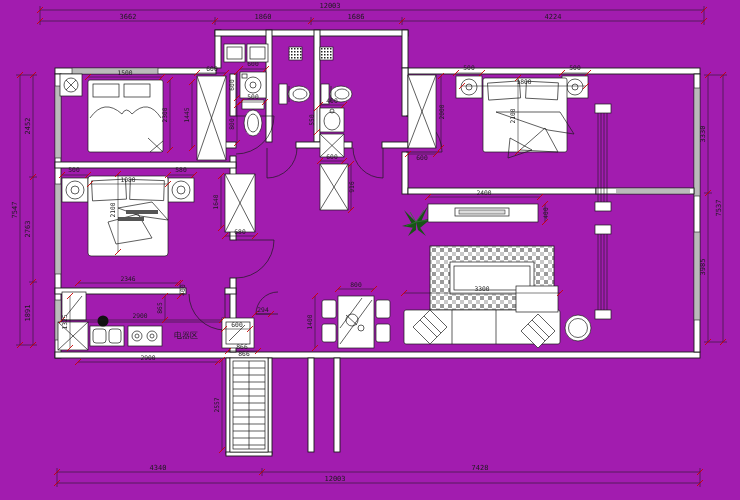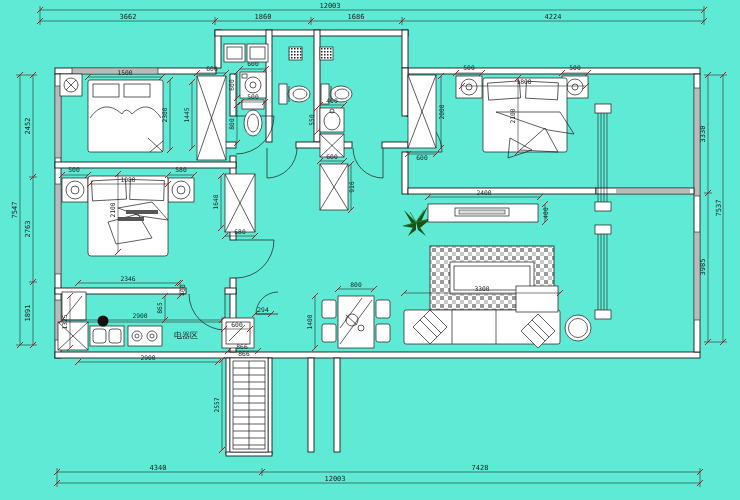--- a/index.html
+++ b/index.html
@@ -1,16 +1,16 @@
 <!DOCTYPE html>
 <html><head>
 <meta charset="utf-8">
 <style>
   html,body{margin:0;padding:0;background:#ffffff;}
-  .stage{position:relative;width:740px;height:500px;background:#5eead4;overflow:hidden;
+  .stage{position:relative;width:740px;height:500px;background:#a21caf;overflow:hidden;
          font-family:"DejaVu Sans","Liberation Sans",sans-serif;}
   svg{display:block}
   text{font-family:"DejaVu Sans Mono","Liberation Mono",monospace;fill:#1b1b1b;}
   text.dim{font-size:7px;text-anchor:middle;}
   text.dims{font-size:6.3px;text-anchor:middle;}
   text.cjk{font-family:"DejaVu Sans","Liberation Sans",sans-serif;font-size:8px;text-anchor:middle;}
   .w{fill:#ffffff;stroke:#1b1b1b;stroke-width:0.9;}
   .ln{stroke:#1b1b1b;stroke-width:0.55;fill:none;}
   .fu{stroke:#1b1b1b;stroke-width:0.7;fill:#ffffff;}
   .fuo{stroke:#1b1b1b;stroke-width:0.7;fill:none;}

